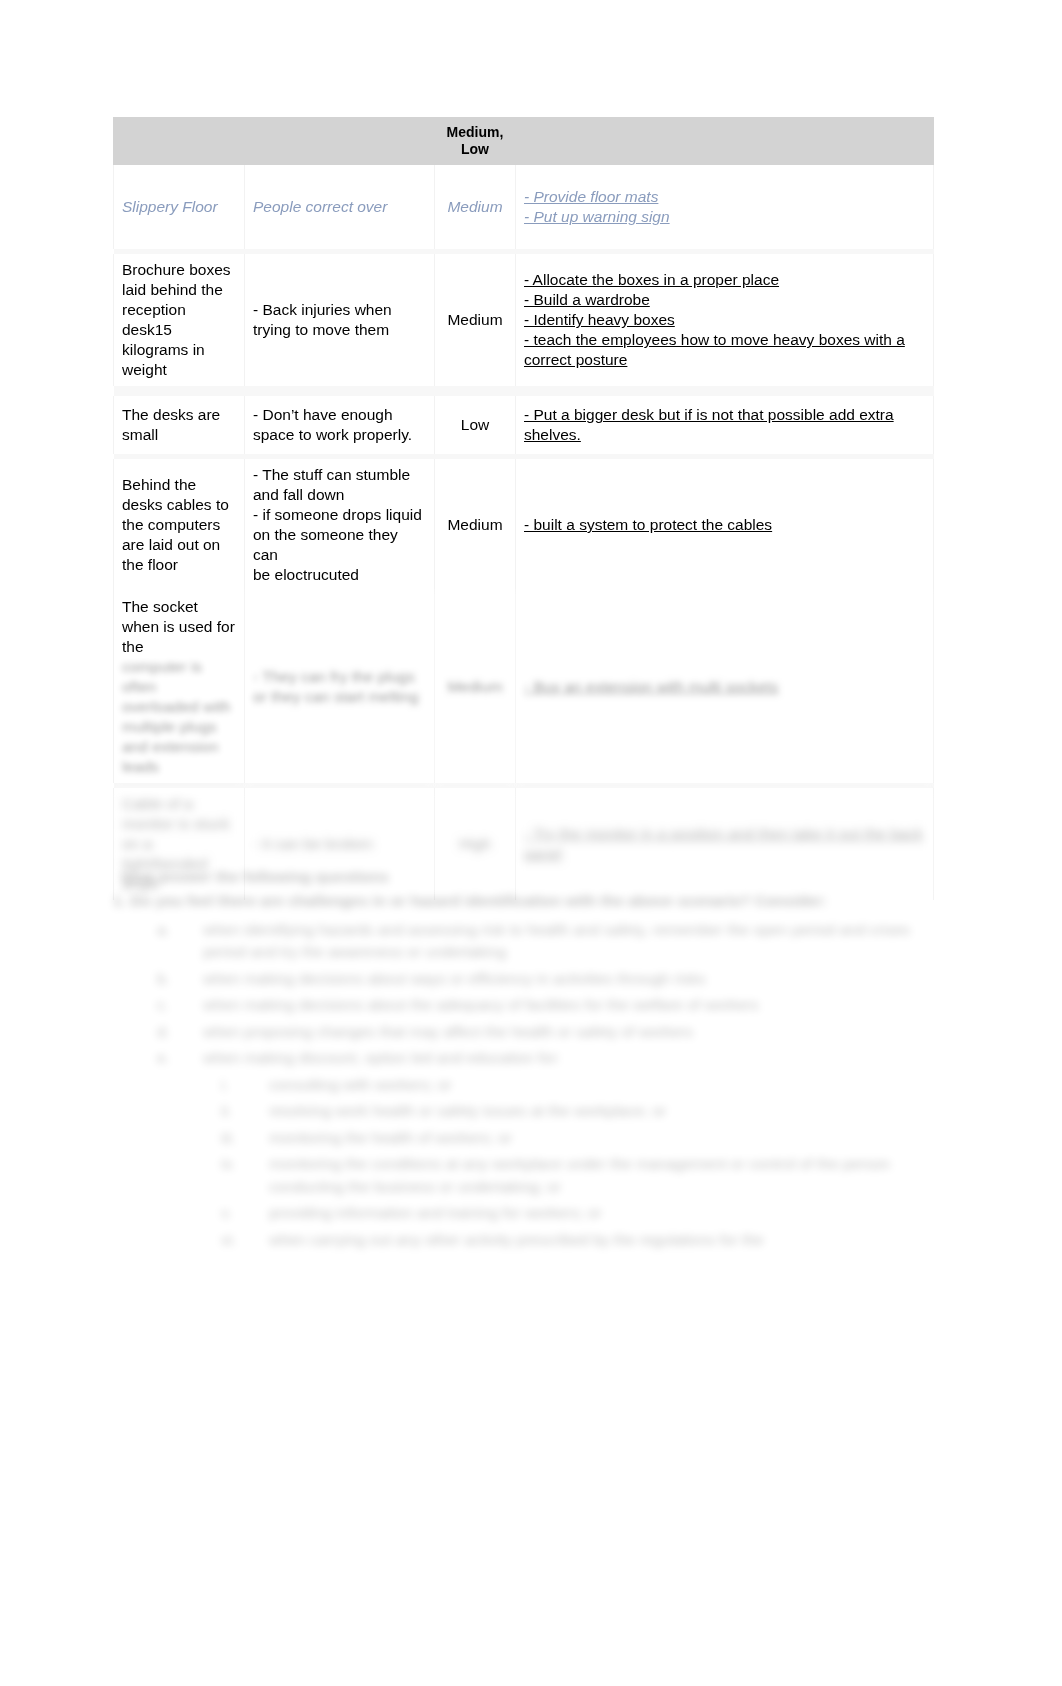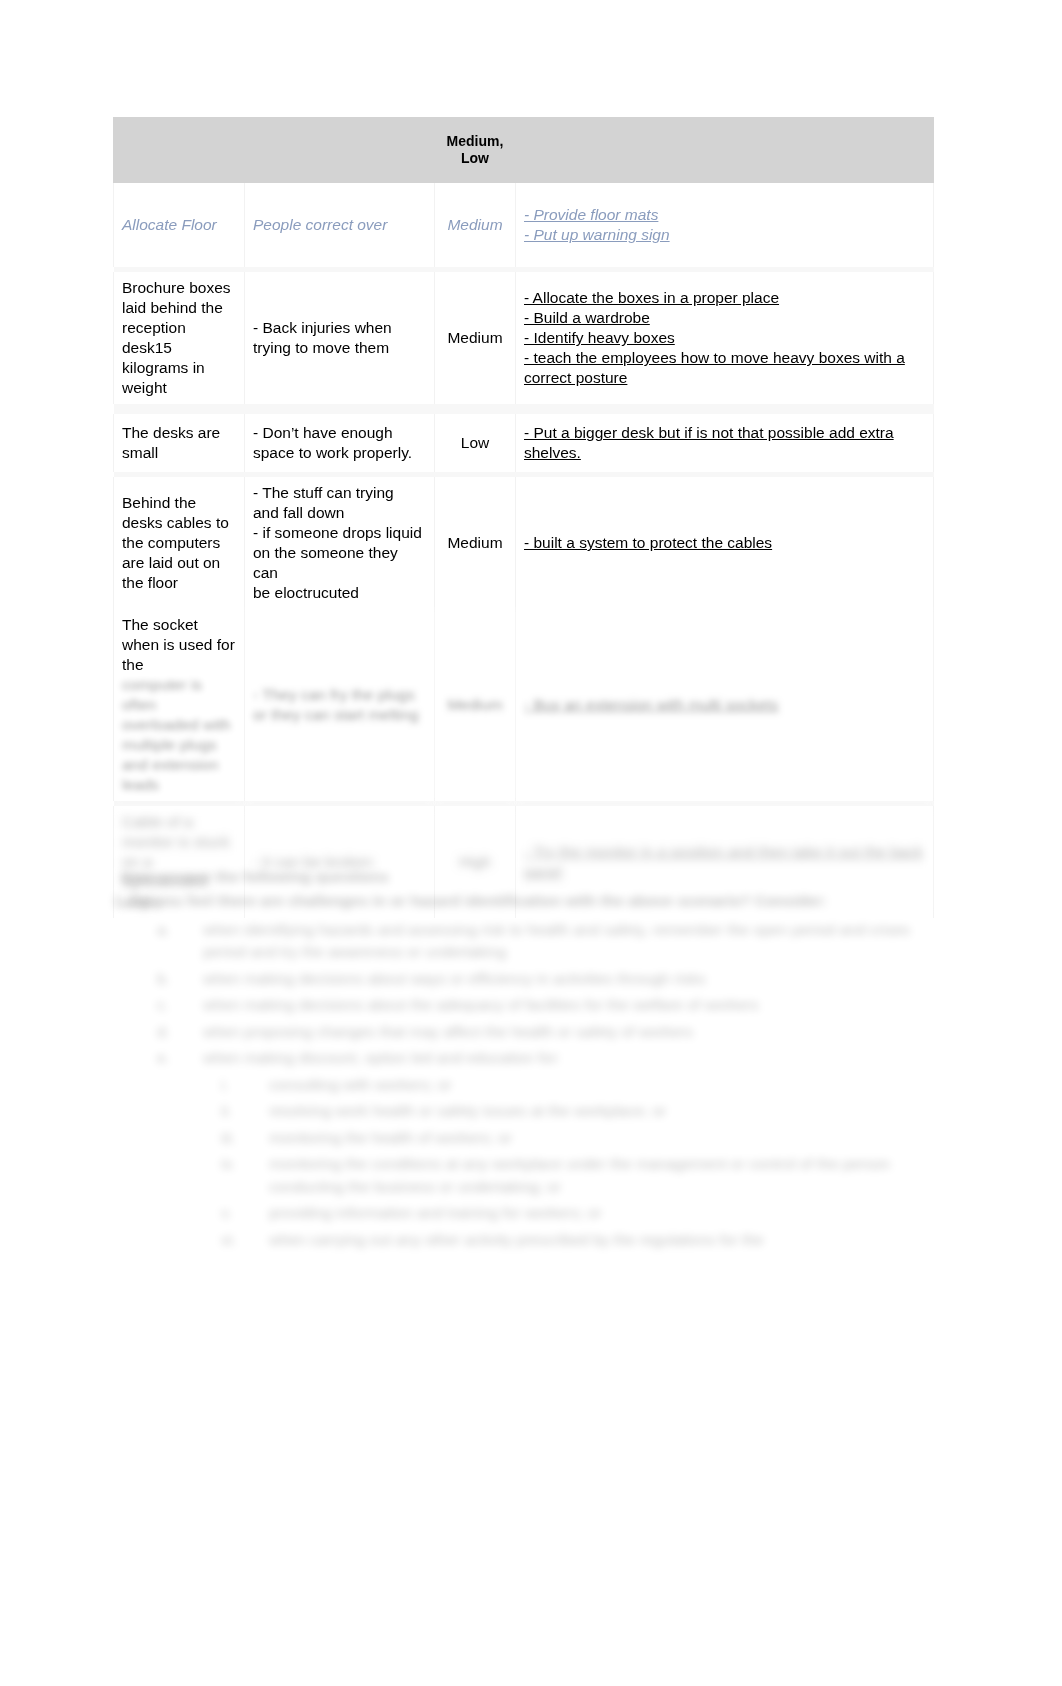--- a/index.html
+++ b/index.html
@@ -39,21 +39,21 @@
     line-height: 1.29;
     border-left: 1px solid #f2f2f2;
     border-right: 1px solid #f2f2f2;
     background: #ffffff;
   }
   .risk-table tr.header-row td {
     background: #d3d3d3;
     font-weight: bold;
     font-size: 14px;
     line-height: 1.22;
-    padding: 16px 8px;
+    padding: 7px 8px;
     border-left: 1px solid #d3d3d3;
     border-right: 1px solid #d3d3d3;
   }
   .risk-table tr.spacer-row td {
     background: #f7f7f7;
     padding: 0;
     height: 5px;
     border: none;
   }
 
@@ -143,21 +143,21 @@
         <td class="col-hazard"></td>
         <td class="col-harm"></td>
         <td class="col-risk center">
           <span>Medium,</span><br>
           <span>Low</span>
         </td>
         <td class="col-control"></td>
       </tr>
 
       <tr class="example-row" style="height:84px;">
-        <td class="col-hazard">Allocate Floor</td>
+        <td class="col-hazard">Slippery Floor</td>
         <td class="col-harm">People correct over</td>
         <td class="col-risk center">Medium</td>
         <td class="col-control cell-lines">
           <span>- Provide floor mats</span>
           <span>- Put up warning sign</span>
         </td>
       </tr>
 
       <tr class="spacer-row">
           <td colspan="4"></td>
@@ -191,21 +191,21 @@
         <td class="col-control">- Put a bigger desk but if is not that possible add extra shelves.</td>
       </tr>
 
       <tr class="spacer-row">
           <td colspan="4"></td>
         </tr>
 
       <tr style="height:102px;">
         <td class="col-hazard">Behind the desks cables to the computers are laid out on the floor</td>
         <td class="col-harm cell-lines">
-          <span>- The stuff can trying</span>
+          <span>- The stuff can stumble</span>
           <span>and fall down</span>
           <span>- if someone drops liquid</span>
           <span>on the someone they can</span>
           <span>be eloctrucuted</span>
         </td>
         <td class="col-risk center">Medium</td>
         <td class="col-control">- built a system to protect the cables</td>
       </tr>
 
       <tr style="height:140px;">

